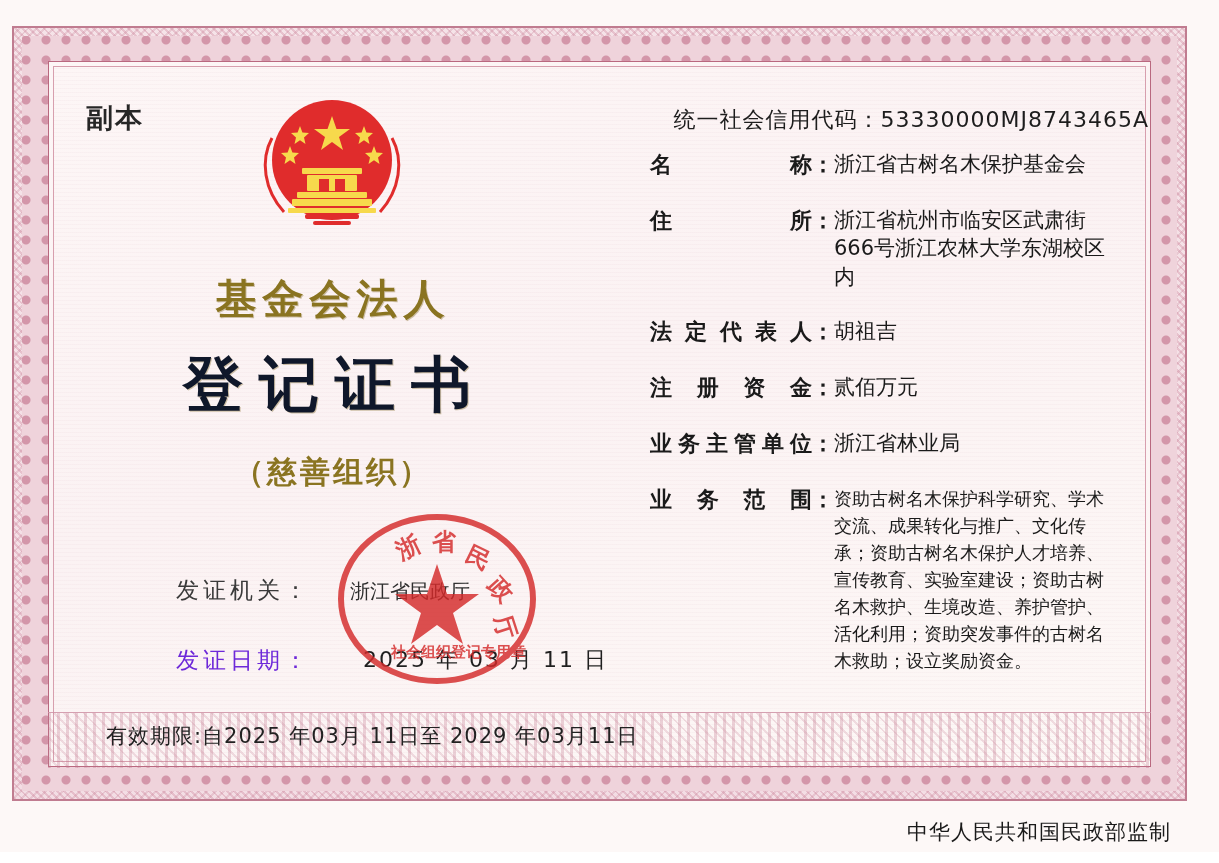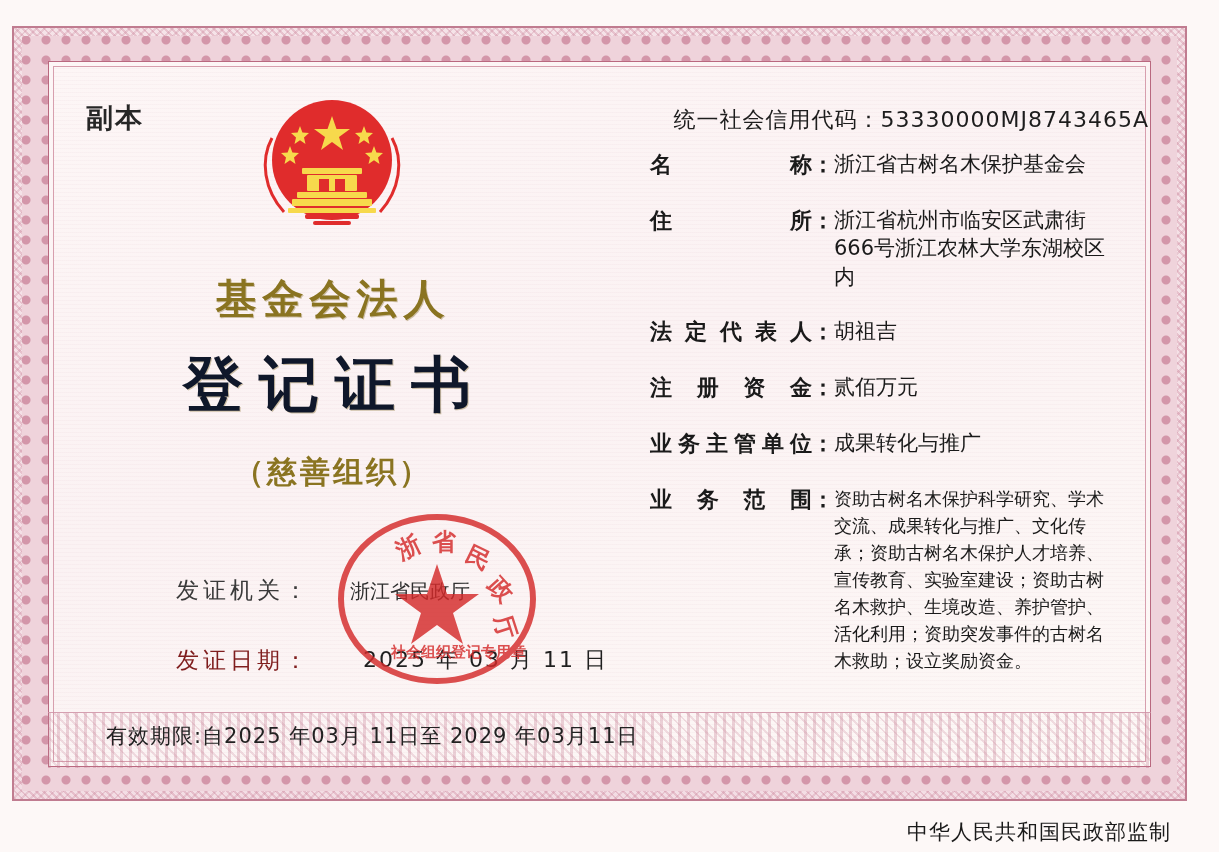--- a/index.html
+++ b/index.html
@@ -193,21 +193,21 @@
     font-size: 20px;
     color: #2e2e2e;
     padding-left: 12px;
   }
   .issue-date-label {
     position: absolute;
     left: 176px;
     top: 645px;
     font-family: Liberation Serif, serif;
     font-size: 23px;
-    color: #7f1d1d;
+    color: #6d28d9;
     letter-spacing: 4px;
   }
   .issue-date-value {
     position: absolute;
     left: 363px;
     top: 645px;
     font-family: "DejaVu Sans", sans-serif;
     font-size: 22px;
     color: #1f1f1f;
     letter-spacing: 2px;
@@ -403,21 +403,21 @@
 
     <div class="field-row">
       <div class="field-label">注册资金</div>
       <div class="field-colon">：</div>
       <div class="field-value">贰佰万元</div>
     </div>
 
     <div class="field-row">
       <div class="field-label">业务主管单位</div>
       <div class="field-colon">：</div>
-      <div class="field-value">成果转化与推广</div>
+      <div class="field-value">浙江省林业局</div>
     </div>
 
     <div class="field-row scope-row">
       <div class="field-label">业务范围</div>
       <div class="field-colon">：</div>
       <div class="field-value scope">资助古树名木保护科学研究、学术交流、成果转化与推广、文化传承；资助古树名木保护人才培养、宣传教育、实验室建设；资助古树名木救护、生境改造、养护管护、活化利用；资助突发事件的古树名木救助；设立奖励资金。</div>
     </div>
 
   </div>
 

